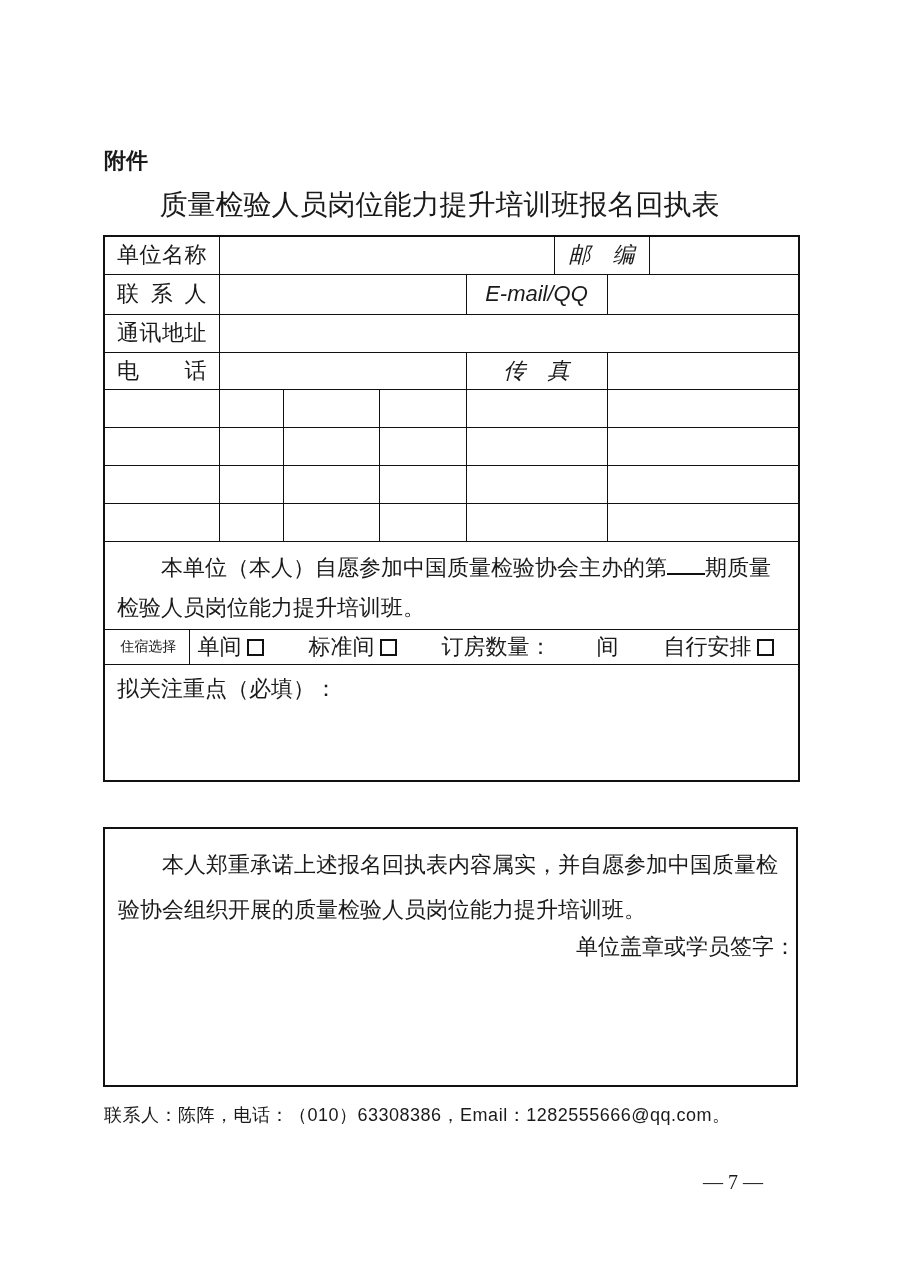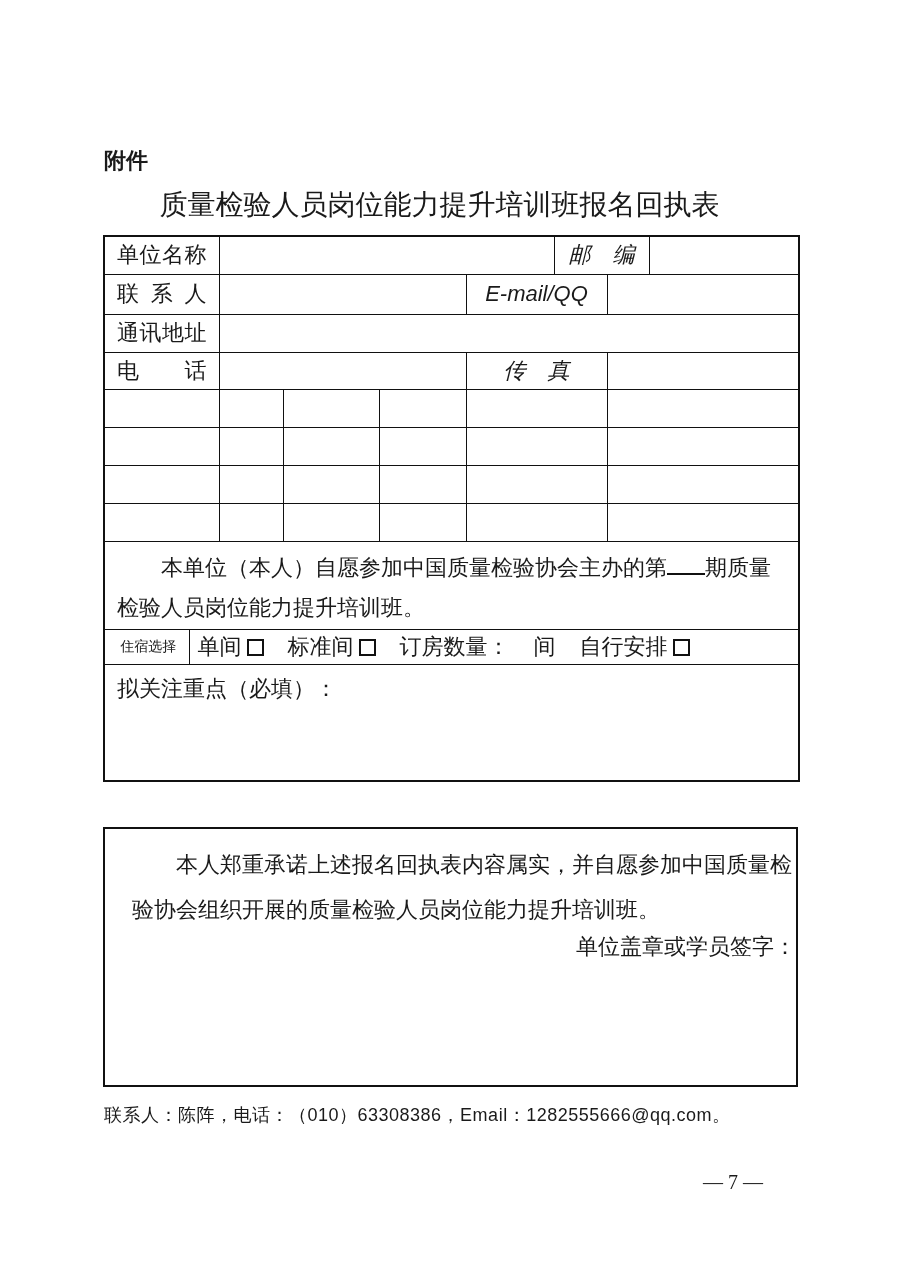--- a/index.html
+++ b/index.html
@@ -57,21 +57,21 @@
     height: 1em;
     border-bottom: 2px solid #111;
   }
   .lodge-label {
     font-size: 14px;
     padding: 0 2px 0 5px;
     text-align: center;
     white-space: nowrap;
   }
   .lodge-content { padding-left: 8px; }
-  .lodge-flex { display: flex; align-items: center; gap: 24px; }
+  .lodge-flex { display: flex; align-items: center; gap: 45px; }
   .cbox {
     display: inline-block;
     width: 17px; height: 17px;
     border: 2px solid #111;
     margin-left: 5px;
     vertical-align: -2px;
     background: #fff;
   }
   .focus-cell {
     vertical-align: top !important;
@@ -79,21 +79,21 @@
     text-align: left;
     border-radius: 20px;
   }
   .commit-box {
     position: absolute;
     left: 103px; top: 827px;
     width: 695px; height: 260px;
     border: 2px solid #111;
     font-size: 22px;
   }
-  .commit-text { padding: 13px 13px 0 27px; }
+  .commit-text { padding: 13px 13px 0 13px; }
   .commit-text p { line-height: 45px; white-space: nowrap; }
   .c1 { text-indent: 44px; }
   .signature-line {
     text-align: right;
     line-height: 30px;
   }
   .date-line {
     margin-top: 13px;
     text-align: right;
     padding-right: 84px;

